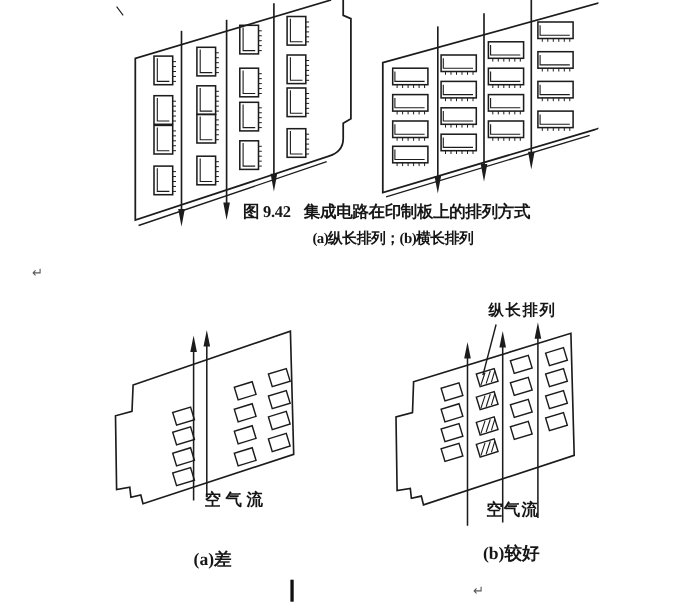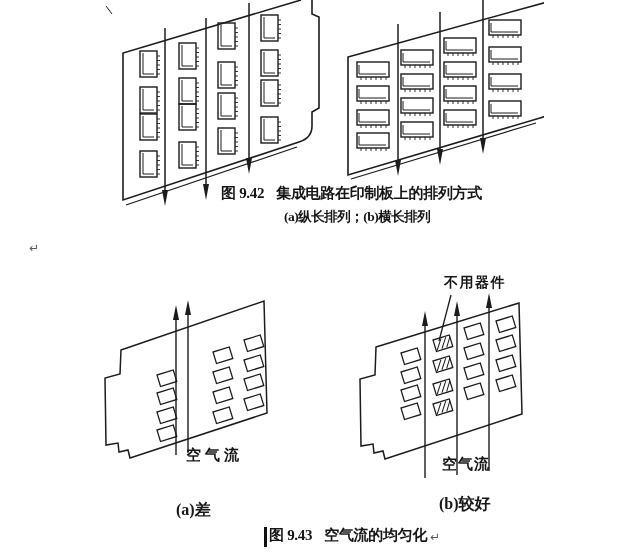--- a/index.html
+++ b/index.html
@@ -174,34 +174,31 @@
       </g>
     </g>
   </svg>
 
   <div class="lbl cap" style="left:221px;top:185px;">
     <span>图 9.42</span><span class="gap">集成电路在印制板上的排列方式</span>
   </div>
 
   <div class="lbl subcap" style="left:268px;top:209px;margin-left:16px;">(a)纵长排列；(b)横长排列</div>
 
-  <div class="lbl small-cjk" style="left:444px;top:275px;">不用器件</div>
+  <div class="lbl small-cjk" style="left:444px;top:275px;">纵长排列</div>
 
   <div class="lbl airflow-l" style="left:186px;top:447px;">空气流</div>
 
   <div class="lbl airflow-r" style="left:442px;top:456px;">空气流</div>
 
   <div class="lbl ab" style="left:176px;top:501px;">(a)差</div>
 
   <div class="lbl ab" style="left:439px;top:495px;">(b)较好</div>
 
   <div class="caret" style="left:264px;top:527px;"></div>
 
-  <div class="lbl cap" style="left:269px;top:527px;">
-    <span>图 9.43</span><span class="gap">空气流的均匀化</span>
-  </div>
 
   <span class="retmark" style="left:430px;top:530px;">↵</span>
   <span class="retmark" style="left:577px;top:221px;">↵</span>
   <span class="retmark" style="left:29px;top:241px;">↵</span>
   <span class="retmark" style="left:562px;top:516px;">↵</span>
 
 </div>
 
 </body></html>

